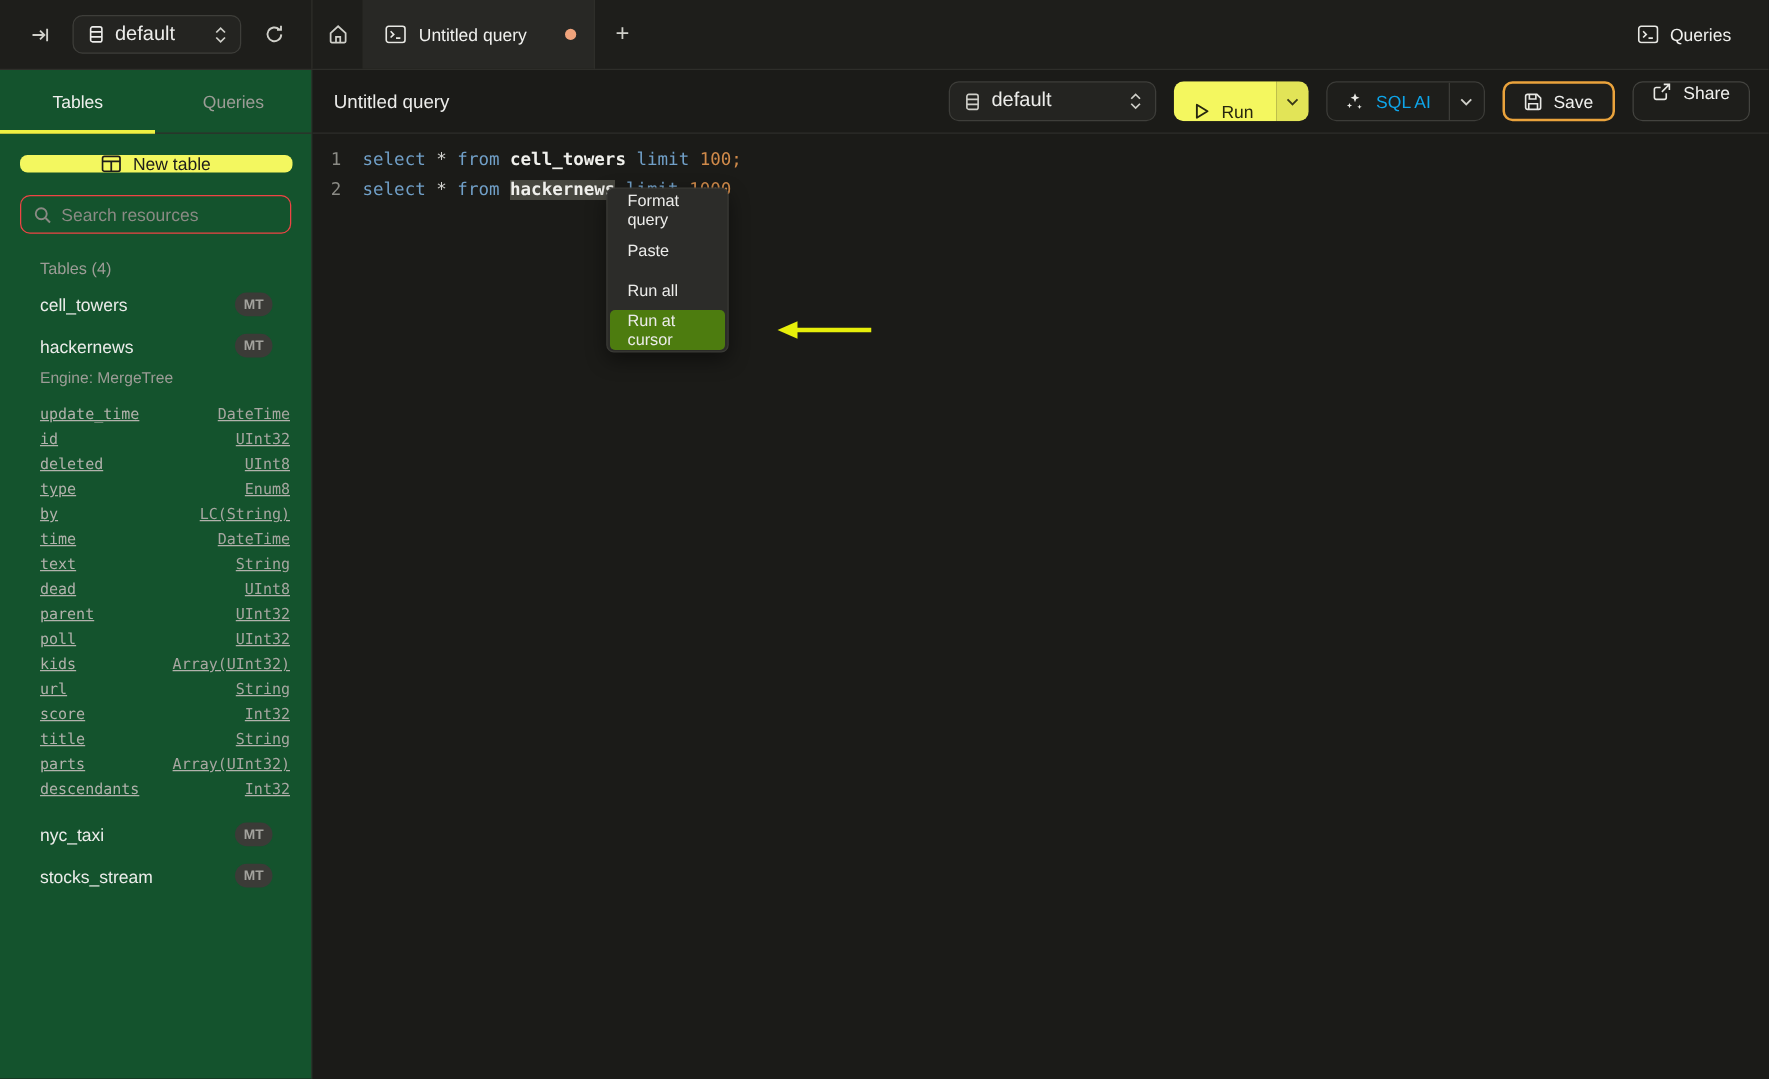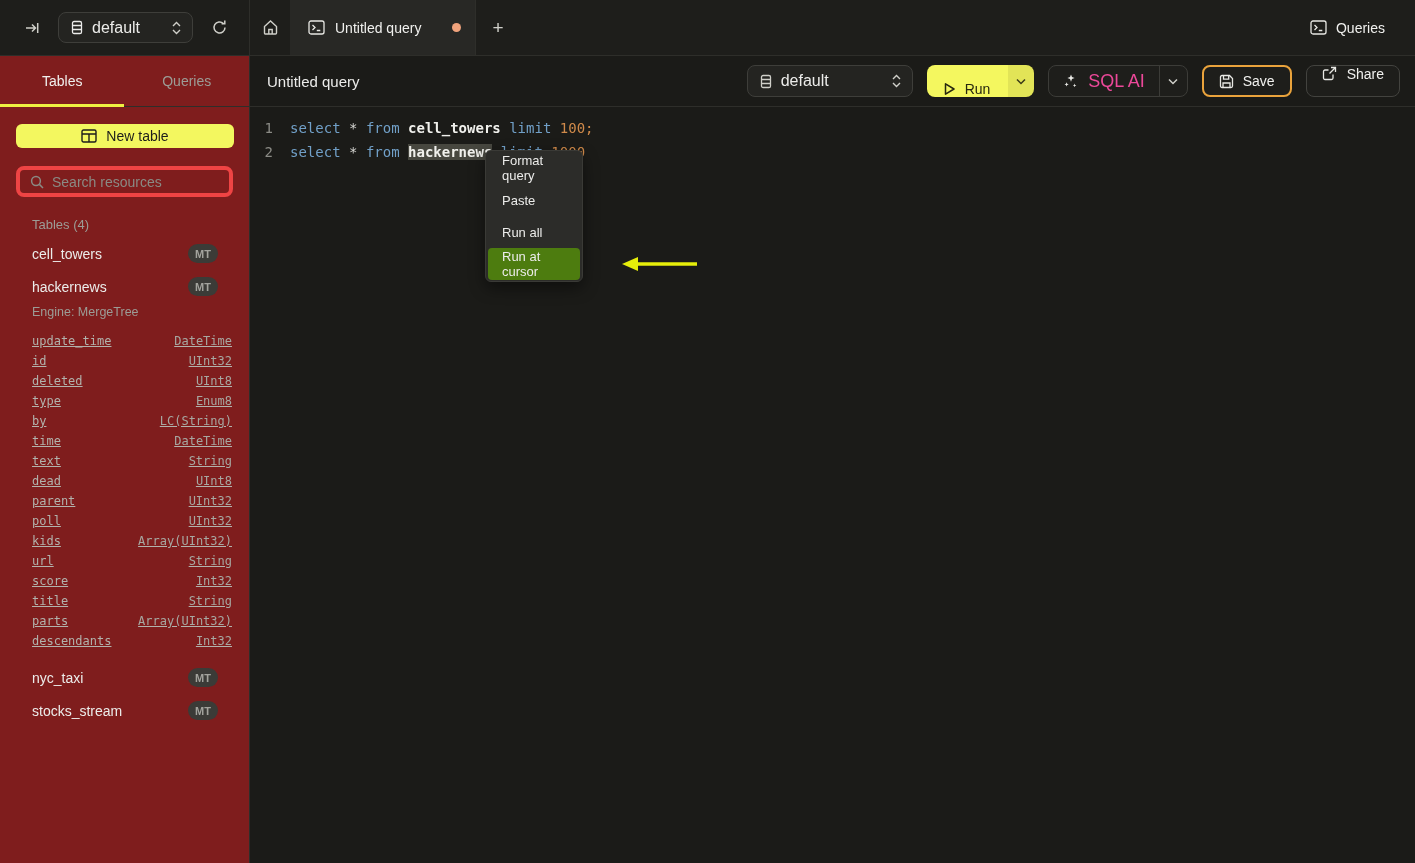--- a/index.html
+++ b/index.html
@@ -29,33 +29,33 @@
   .query-tab .title { font-size:14px; color:#f0f0ee; flex:1; white-space:nowrap; }
   .dirty-dot { width:9px; height:9px; border-radius:50%; background:#f0a37c; flex:none; }
   .new-tab-btn { width:44px; display:flex; align-items:center; justify-content:center;
     color:#cfcfc9; font-size:19px; background:none; border:none; cursor:pointer; }
   .topbar-right { display:flex; align-items:center; padding-right:22px; }
   .ghost-btn { display:flex; align-items:center; gap:9px; background:none; border:none;
     color:#f0f0ee; font-size:14px; cursor:pointer; padding:6px 8px; border-radius:6px; }
 
   
   .sidebar { position:absolute; left:0; top:56px; width:250px; height:807px;
-    background:#7f1d1d; border-right:1px solid #2e2e2a; }
+    background:#14532d; border-right:1px solid #2e2e2a; }
   .sidebar-tabs { height:51px; display:flex; border-bottom:1px solid #2e2e2a; position:relative; }
   .sidebar-tab { flex:1; display:flex; align-items:center; justify-content:center;
     font-size:14px; color:#9c9c96; cursor:pointer; background:none; border:none; }
   .sidebar-tab.active { color:#f0f0ee; font-weight:500; }
   .tab-underline { position:absolute; left:0; bottom:-1px; width:124px; height:3px; background:#eef042; }
 
   .new-table-btn { display:flex; align-items:center; justify-content:center; gap:9px;
-    margin:17px 16px 0; width:218px; height:24px; background:#f3f75f; color:#1d1d1b;
+    margin:17px 16px 0; width:218px; height:14px; background:#f3f75f; color:#1d1d1b;
     border:none; border-radius:6px; font-size:14px; font-weight:500; cursor:pointer;
     font-family:"Liberation Sans","DejaVu Sans",sans-serif; }
   .search-box { display:flex; align-items:center; gap:8px; margin:18px 16px 0; width:217px;
-    height:31px; border:4px solid #ef4444; border-radius:8px; padding:0 10px; background:transparent; }
+    height:31px; border:1px solid #ef4444; border-radius:8px; padding:0 10px; background:transparent; }
   .search-box input { background:none; border:none; outline:none; color:#dcdcd8; font-size:14px;
     width:100%; font-family:"Liberation Sans","DejaVu Sans",sans-serif; }
   .search-box input::placeholder { color:#8a8a84; }
 
   .section-label { margin:20px 16px 0 32px; font-size:13px; color:#9c9c96; height:16px; }
   .tables-list { margin-top:4px; }
   .table-row { height:33px; display:flex; align-items:center; justify-content:space-between;
     padding:0 31px 0 32px; cursor:pointer; }
   .table-row .tname { font-size:14px; color:#ececea; font-weight:500; }
   .mt-badge { width:30px; height:19px; background:#3b3b37; color:#a3a39d; font-size:11px;
@@ -77,22 +77,22 @@
 
   .run-btn { display:flex; align-items:stretch; height:32px; border-radius:8px; overflow:hidden; cursor:pointer; }
   .run-main { display:flex; align-items:center; gap:9px; background:#f4f75f; color:#27270f;
     border:none; padding:15px 18px 0 16px; font-size:14px; font-weight:500; cursor:pointer;
     font-family:"Liberation Sans","DejaVu Sans",sans-serif; }
   .run-caret { width:26px; background:#e2e457; border:none; display:flex; align-items:center;
     justify-content:center; color:#3a3a18; cursor:pointer; }
 
   .sqlai-btn { display:flex; align-items:stretch; height:32px; border:1px solid #3c3c38;
     border-radius:8px; overflow:hidden; background:#1e1e1b; cursor:pointer; }
-  .sqlai-main { display:flex; align-items:center; gap:9px; padding:0 14px; color:#ec4899;
-    font-size:18px; background:none; border:none; cursor:pointer; font-family:"Liberation Sans","DejaVu Sans",sans-serif; }
+  .sqlai-main { display:flex; align-items:center; gap:9px; padding:0 14px; color:#0ea5e9;
+    font-size:14px; background:none; border:none; cursor:pointer; font-family:"Liberation Sans","DejaVu Sans",sans-serif; }
   .sqlai-caret { width:28px; border:none; border-left:1px solid #3c3c38; background:none;
     display:flex; align-items:center; justify-content:center; color:#cfcfc9; cursor:pointer; }
 
   .save-btn { display:flex; align-items:center; gap:9px; height:32px; padding:0 15px;
     background:#1e1e1b; border:2px solid #eaa33c; border-radius:8px; color:#f0f0ee;
     font-size:14px; cursor:pointer; font-family:"Liberation Sans","DejaVu Sans",sans-serif; }
   .share-btn { display:flex; gap:10px; height:32px; padding:0 15px;
     background:#1e1e1b; border:1px solid #43433f; border-radius:8px; color:#f0f0ee;
     font-size:14px; cursor:pointer; font-family:"Liberation Sans","DejaVu Sans",sans-serif; }
 

